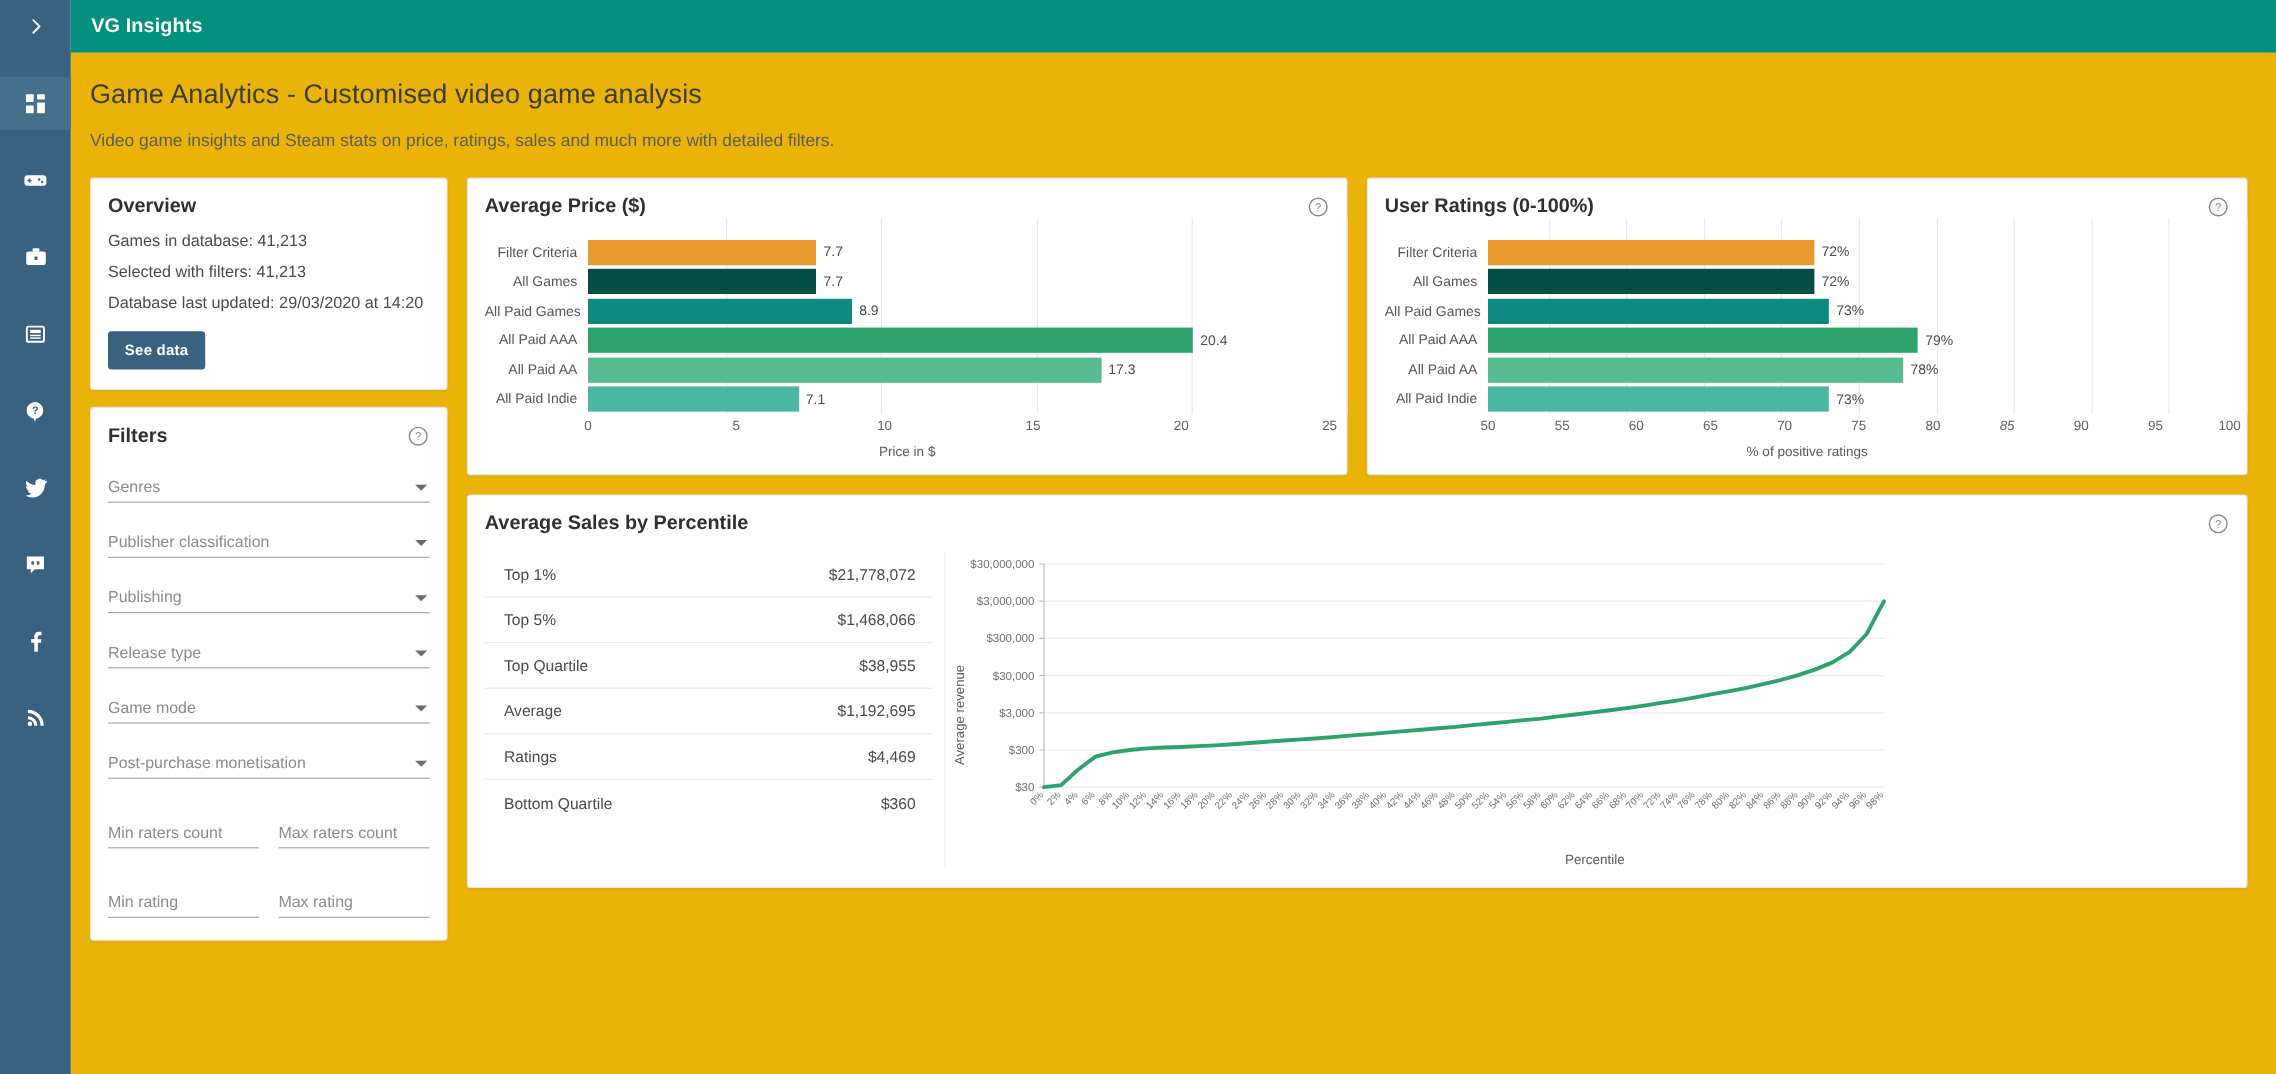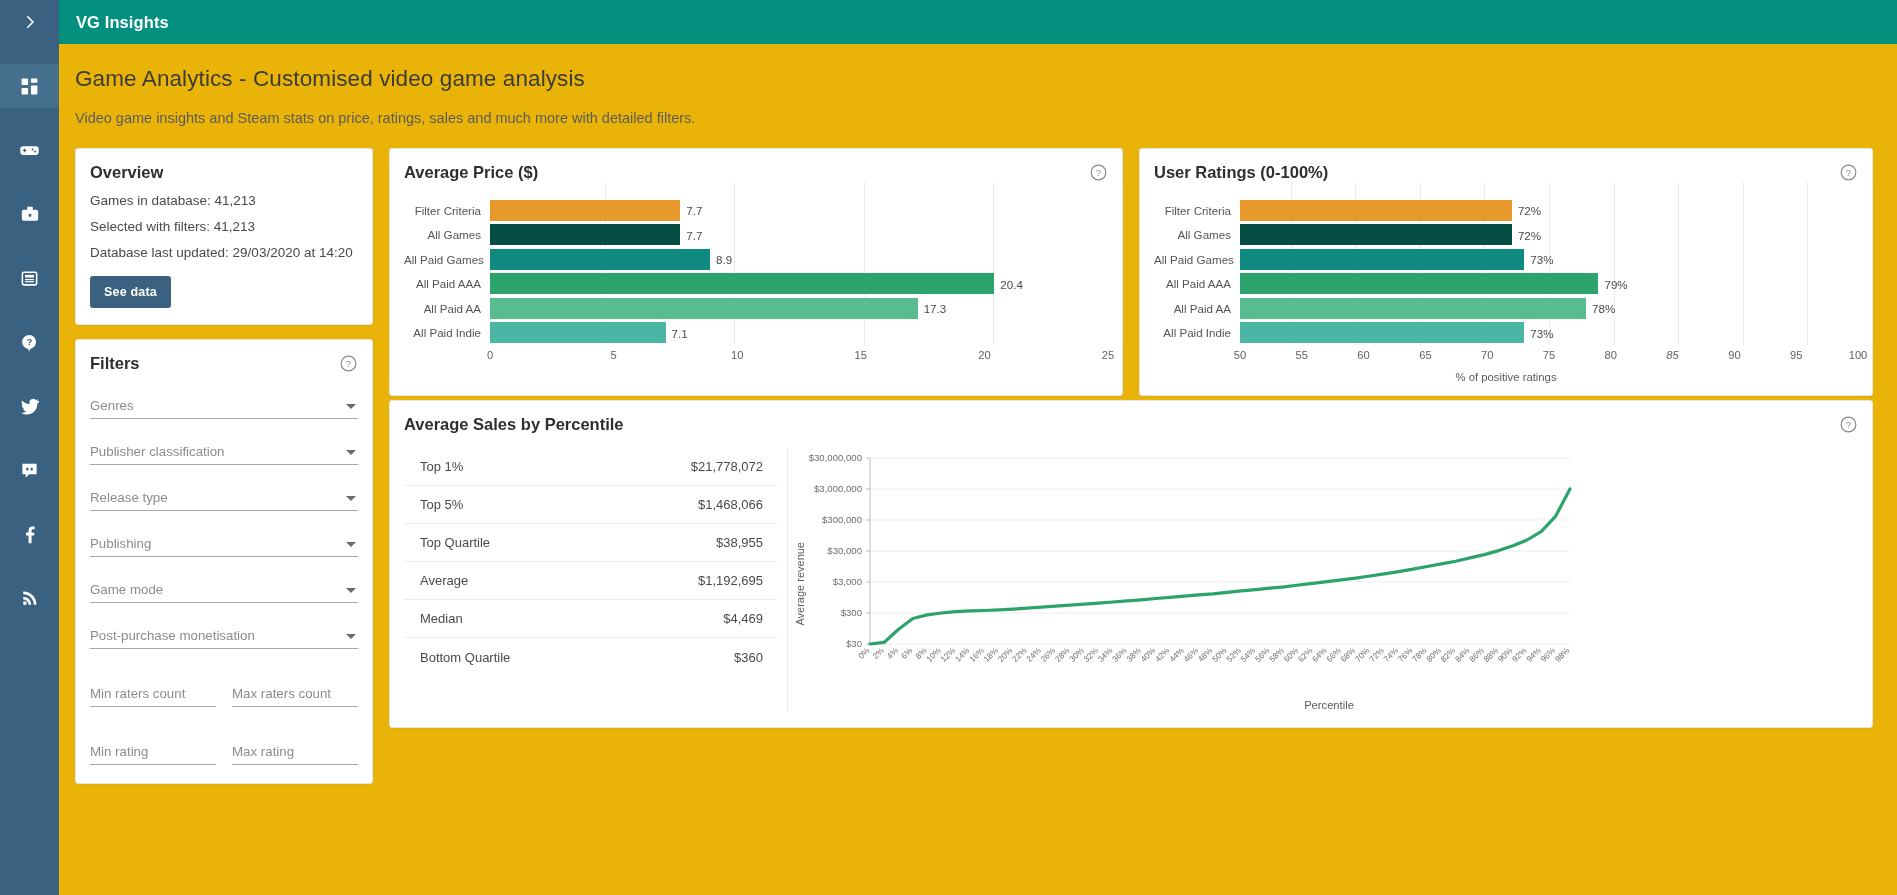--- a/index.html
+++ b/index.html
@@ -64,21 +64,21 @@
     letter-spacing: .1px;
   }
   .page-sub {
     font-size: 14.5px; color: #5c5c5c; margin: 18px 0 0 0; font-weight: normal;
   }
 
   .grid {
     display: flex; gap: 16px; padding: 22px 24px 0 16px; align-items: flex-start;
   }
   .col-left { width: 298px; min-width: 298px; display: flex; flex-direction: column; gap: 14px; }
-  .col-right { flex: 1; display: flex; flex-direction: column; gap: 4px; }
+  .col-right { flex: 1; display: flex; flex-direction: column; gap: 16px; }
   .row-top { display: flex; gap: 16px; align-items: stretch; }
 
   .card {
     background: #ffffff;
     border: 1px solid #e6e6e6;
     border-radius: 3px;
     box-shadow: 0 1px 2px rgba(0,0,0,.045);
     position: relative;
   }
   .card-title {
@@ -331,25 +331,25 @@
 
             <div class="field">
               <span class="lbl">Genres</span>
               <span class="caret"></span>
             </div>
             <div class="field">
               <span class="lbl">Publisher classification</span>
               <span class="caret"></span>
             </div>
             <div class="field">
+              <span class="lbl">Publishing</span>
+              <span class="caret"></span>
+            </div>
+            <div class="field">
               <span class="lbl">Release type</span>
-              <span class="caret"></span>
-            </div>
-            <div class="field">
-              <span class="lbl">Publishing</span>
               <span class="caret"></span>
             </div>
             <div class="field">
               <span class="lbl">Game mode</span>
               <span class="caret"></span>
             </div>
             <div class="field">
               <span class="lbl">Post-purchase monetisation</span>
               <span class="caret"></span>
             </div>
@@ -441,20 +441,21 @@
                 <div class="axis-spacer"></div>
                 <div class="axis-track" id="price-axis">
                     <span class="tick" style="left: 0%;">0</span>
                     <span class="tick" style="left: 20%;">5</span>
                     <span class="tick" style="left: 40%;">10</span>
                     <span class="tick" style="left: 60%;">15</span>
                     <span class="tick" style="left: 80%;">20</span>
                     <span class="tick" style="left: 100%;">25</span>
                   </div>
               </div>
+              <div class="axis-title">Price in $</div>
             </section>
 
             <section class="card chart-card">
               <h2 class="card-title">User Ratings (0-100%)</h2>
               <span class="help-icon">
                 <svg width="19" height="19" viewBox="0 0 24 24">
                   <circle cx="12" cy="12" r="9.3" fill="none" stroke="#8a8a8a" stroke-width="1.5"></circle>
                   <text x="12" y="16.3" font-size="12" font-family="Liberation Sans, sans-serif" fill="#8a8a8a" text-anchor="middle">?</text>
                 </svg>
               </span>
@@ -556,21 +557,21 @@
                   </div>
                   <div class="srow">
                     <span class="k">Top Quartile</span>
                     <span class="v">$38,955</span>
                   </div>
                   <div class="srow">
                     <span class="k">Average</span>
                     <span class="v">$1,192,695</span>
                   </div>
                   <div class="srow">
-                    <span class="k">Median</span>
+                    <span class="k">Ratings</span>
                     <span class="v">$4,469</span>
                   </div>
                   <div class="srow">
                     <span class="k">Bottom Quartile</span>
                     <span class="v">$360</span>
                   </div>
                 </div>
               <div class="line-wrap">
                 <span class="line-ylabel">Average revenue</span>
                 <div id="line-chart">

